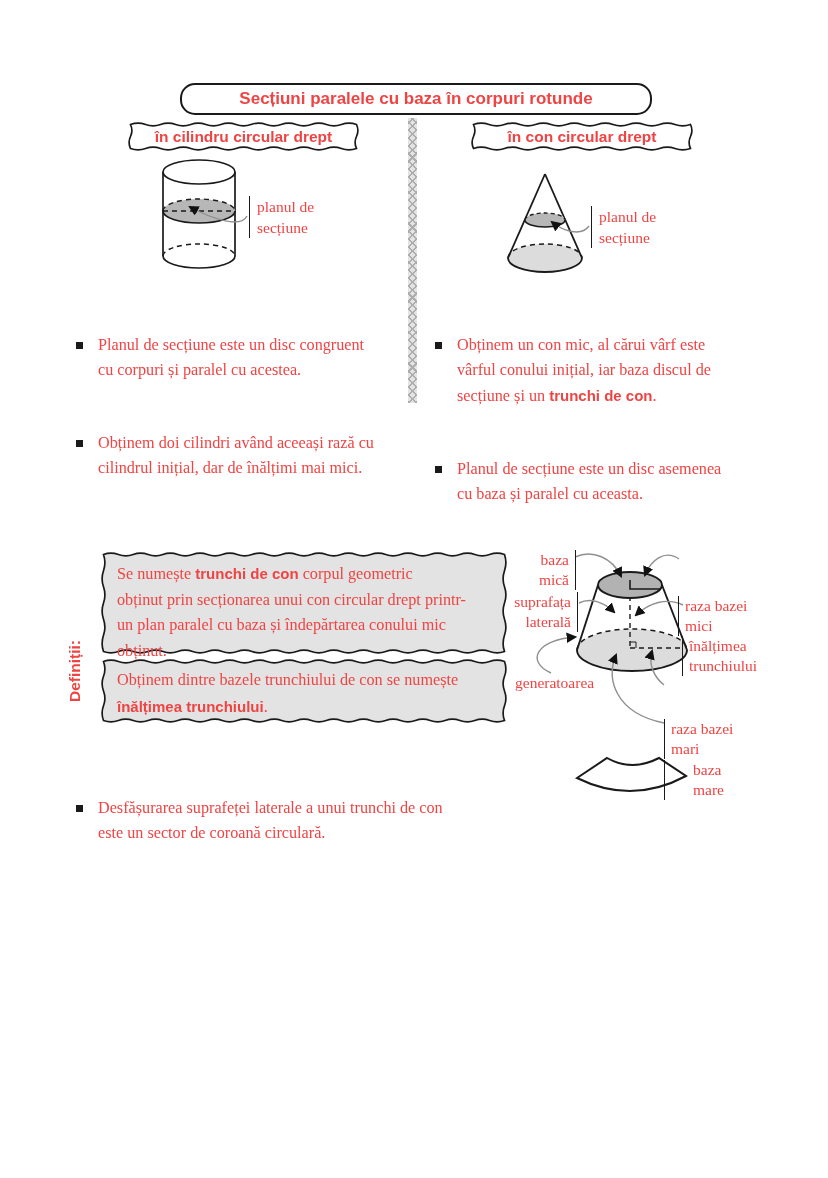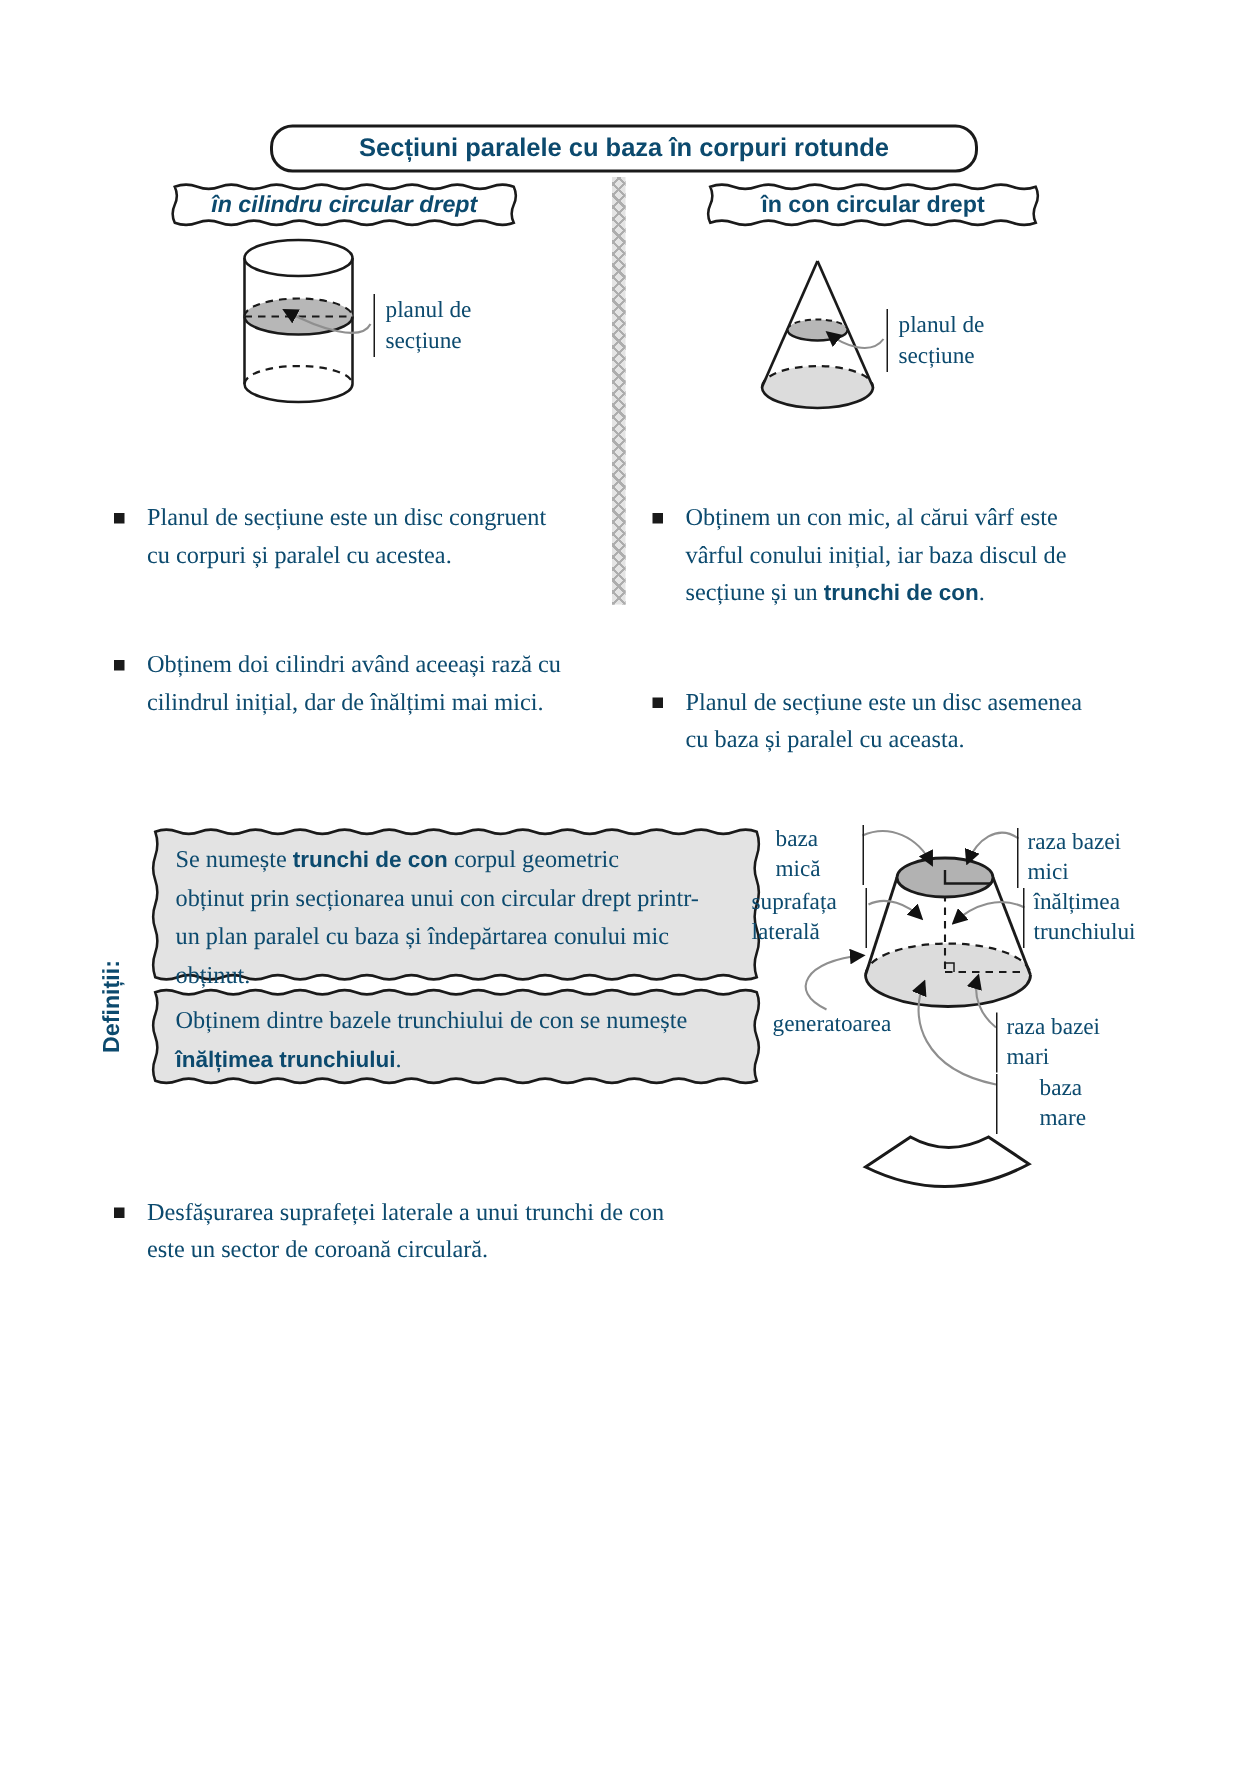--- a/index.html
+++ b/index.html
@@ -1,29 +1,29 @@
 <!DOCTYPE html>
 <html><head>
 <meta charset="utf-8">
 <style>
   html,body{margin:0;padding:0;background:#fff;}
   .page{position:relative;width:828px;height:1178px;background:#ffffff;overflow:hidden;
-        font-family:"Liberation Serif",serif;color:#0c4a6e;}
+        font-family:"Liberation Serif",serif;color:#ef4444;}
   .banner{position:absolute;border:2.2px solid #1a1a1a;border-radius:15px;background:#fff;
           display:flex;align-items:center;justify-content:center;
           font-family:"Liberation Sans",sans-serif;font-weight:bold;font-size:17px;}
   #banner1{left:180px;top:83px;width:468px;height:28px;}
   #banner2{left:180px;top:506px;width:468px;height:29px;}
 
   .wavy{position:absolute;}
   .wavy svg.wavybg{position:absolute;left:0;top:0;z-index:0;}
   .wavy .content{position:relative;z-index:1;}
   .hdr .content{width:100%;height:100%;display:flex;align-items:center;justify-content:center;
        font-family:"Liberation Sans",sans-serif;font-weight:bold;font-size:15.5px;}
-  #hdr-left{left:113px;top:121px;width:233px;height:31px;font-style:italic;}
+  #hdr-left{left:127px;top:121px;width:233px;height:31px;}
   #hdr-right{left:470px;top:121px;width:224px;height:31px;}
 
   #divider{position:absolute;left:408px;top:118px;width:9px;height:285px;
      background:
        repeating-linear-gradient(45deg,#adadad 0 1.5px,rgba(0,0,0,0) 1.5px 5.5px),
        repeating-linear-gradient(-45deg,#adadad 0 1.5px,rgba(0,0,0,0) 1.5px 5.5px),
        #e4e4e4;}
 
   .fig{position:absolute;}
   #fig-cylinder{left:130px;top:158px;width:250px;height:132px;}
@@ -45,22 +45,22 @@
   .ln{display:block;}
   .bsans{font-family:"Liberation Sans",sans-serif;font-weight:bold;font-size:15px;}
 
   #defbox1{left:100px;top:551px;width:408px;height:104px;}
   #defbox2{left:100px;top:658px;width:408px;height:66px;}
   .defbox .content{padding:10px 16px 0 17px;font-size:16.2px;line-height:25.5px;}
   #def-sidebar{position:absolute;left:66px;top:702px;transform:rotate(-90deg);
      transform-origin:0 0;font-family:"Liberation Sans",sans-serif;font-weight:bold;font-size:15.5px;}
 
   .flabel{position:absolute;font-size:15.5px;line-height:20px;z-index:2;}
-  .bar-l{border-left:1.4px solid #1a1a1a;padding-left:6px;}
-  .bar-r{border-right:1.4px solid #1a1a1a;padding-right:6px;}
+  .bar-l{border-left:1.4px solid #1a1a1a;padding-left:6px;margin-top:44px;}
+  .bar-r{border-right:1.4px solid #1a1a1a;padding-right:6px;text-align:right;}
   #fl-baza-mica{left:2px;top:5px;width:52px;}
   #fl-suprafata{left:-14px;top:47px;width:70px;}
   #fl-raza-mici{left:163px;top:7px;width:84px;}
   #fl-inaltimea{left:167px;top:47px;width:92px;}
   #fl-generatoarea{left:0px;top:128px;width:110px;}
   #fl-raza-mari{left:149px;top:130px;width:84px;}
   #fl-baza-mare{left:149px;top:171px;width:60px;padding-left:28px;}
 </style>
 </head>
 <body>

